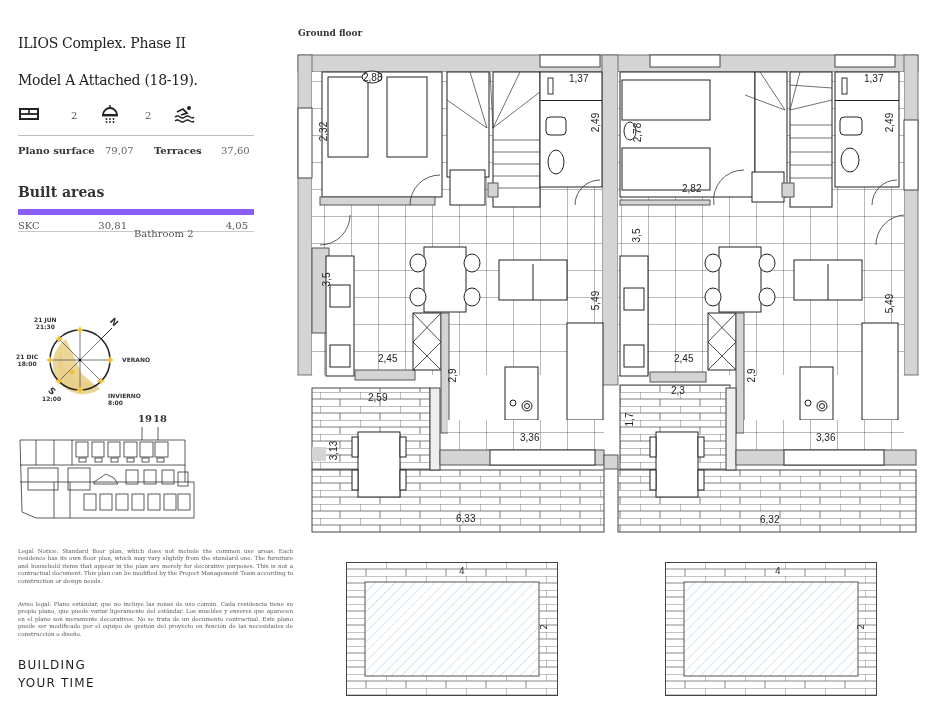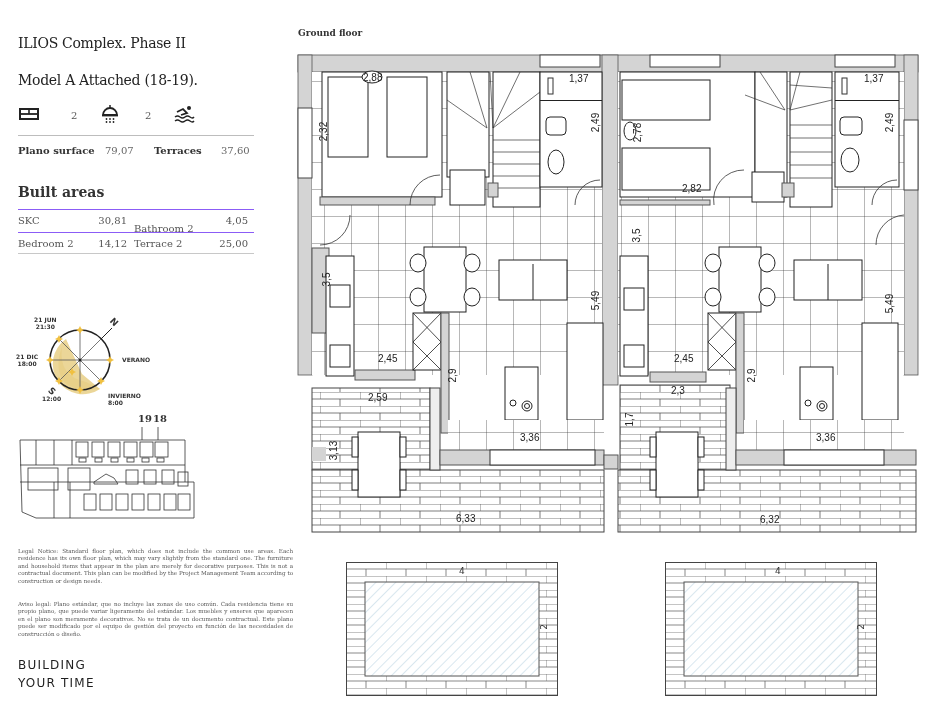--- a/index.html
+++ b/index.html
@@ -14,21 +14,21 @@
 
   .hr { position: absolute; left: 18px; width: 236px; height: 1px; background: #bdbdbd; }
 
   .surface-row { position: absolute; left: 18px; top: 145px; width: 236px; font-size: 10px; }
   .surface-row span { position: absolute; top: 0; }
   .bold { font-weight: bold; color: #333; font-family: "DejaVu Serif", serif; }
   .val { color: #666; font-family: "DejaVu Serif", serif; }
 
   .areas-title { position: absolute; left: 18px; top: 184px; font-size: 14px; }
   .areas-table { position: absolute; left: 18px; top: 209px; width: 236px; }
-  .areas-row { position: relative; height: 22.5px; border-top: 1px solid #8b5cf6; font-size: 10px; color: #555; font-family: "DejaVu Serif", serif; }
+  .areas-row { position: relative; height: 22.5px; border-top: 6px solid #8b5cf6; font-size: 10px; color: #555; font-family: "DejaVu Serif", serif; }
   .areas-row:last-child { border-bottom: 1px solid #c8c8c8; }
   .areas-row span { position: absolute; top: 5px; }
 
   .compass { position: absolute; left: 14px; top: 312px; width: 150px; height: 100px; }
   .compass .lbl { position: absolute; font-size: 6px; font-weight: bold; color: #333; line-height: 7px; text-align: center; }
 
   .siteplan { position: absolute; left: 14px; top: 410px; width: 190px; height: 115px; }
   .siteplan .num { position: absolute; font-size: 10px; font-family: "DejaVu Serif", serif; font-weight: bold; color: #333; }
 
   .legal { position: absolute; left: 18px; width: 275px; font-size: 5.6px; line-height: 7.4px; color: #555; text-align: justify; font-family: "DejaVu Serif", serif; }
@@ -96,26 +96,20 @@
 </div>
 
 <div class="areas-title bold">Built areas</div>
 
 <div class="areas-table">
   <div class="areas-row">
     <span style="left:0;">SKC</span>
     <span style="right:127px;">30,81</span>
     <span style="left:116px;margin-top:8px;">Bathroom 2</span>
     <span style="right:6px;">4,05</span>
-  </div>
-  <div class="areas-row">
-    <span style="left:0;">Bedroom 2</span>
-    <span style="right:127px;">14,12</span>
-    <span style="left:116px;">Terrace 2</span>
-    <span style="right:6px;">25,00</span>
   </div>
 </div>
 
 <div class="compass">
   <svg width="150" height="100" viewBox="0 0 150 100" style="position:absolute;left:0;top:0;">
     <path d="M52 27 A30 30 0 0 0 86 77 L68 62 Z" fill="#e8cf86" opacity="0.85"></path>
     <path d="M48 35 Q44 64 72 70 L86 77 Q60 80 50 70 Q40 56 48 35 Z" fill="#e8cf86" opacity="0.85"></path>
     <circle cx="66" cy="48" r="30" fill="none" stroke="#222" stroke-width="1.6"></circle>
     <line x1="66" y1="18" x2="66" y2="78" stroke="#555" stroke-width="0.8"></line>
     <line x1="36" y1="48" x2="96" y2="48" stroke="#555" stroke-width="0.8"></line>

